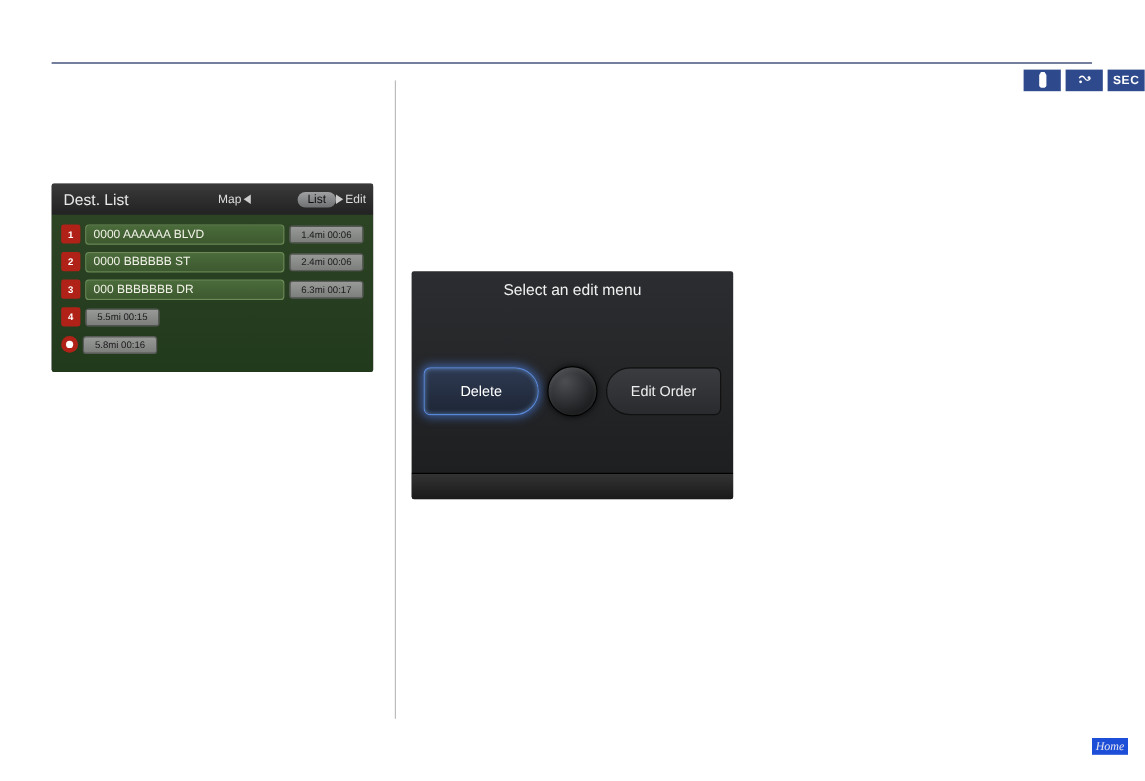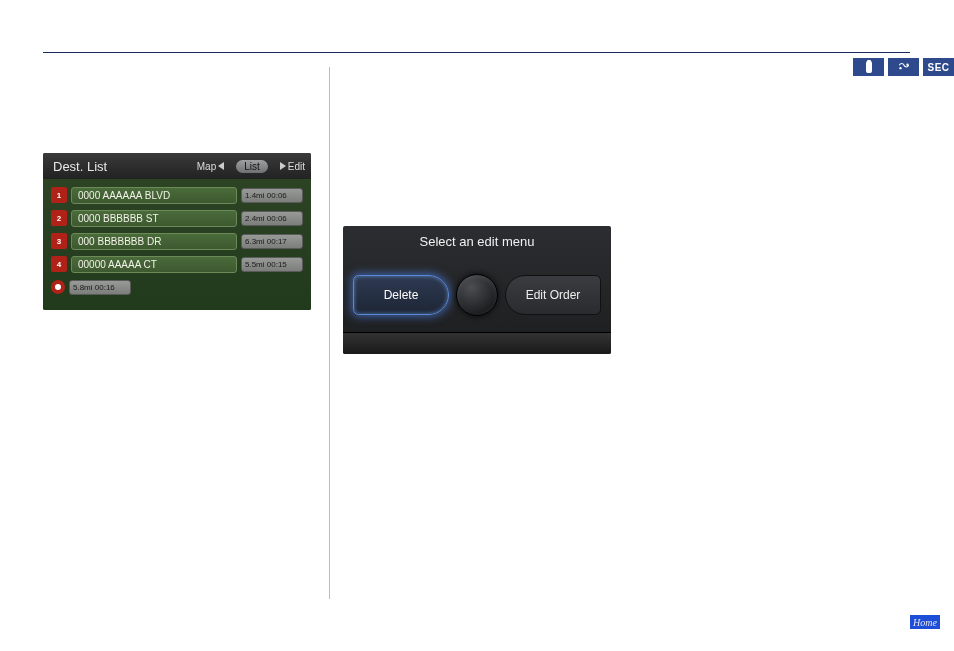--- a/index.html
+++ b/index.html
@@ -125,35 +125,36 @@
     background: linear-gradient(#3a3a3a,#222);
     padding: 0 6px 0 10px;
     color: #e8e8e8;
     font-size: 12px;
   }
   .shot1-title { flex: 0 0 auto; font-size: 13px; }
   .shot1-spacer { flex: 1; }
   .shot1-nav {
     display: flex;
     align-items: center;
-    gap: 12px;
+    gap: 0;
     font-size: 10px;
   }
   .nav-item {
     display: flex;
     align-items: center;
     gap: 2px;
     color: #ddd;
   }
   .nav-pill {
     background: linear-gradient(#9ea0a2,#6e7072);
     color: #111;
     padding: 1px 8px;
     border-radius: 8px;
     font-size: 10px;
+    margin-left: 39px;
   }
   .tri {
     width: 0; height: 0;
     border-top: 4px solid transparent;
     border-bottom: 4px solid transparent;
   }
   .tri.left { border-right: 6px solid #ccc; }
   .tri.right { border-left: 6px solid #ccc; }
 
   .shot1-body {
@@ -208,31 +209,31 @@
     overflow: hidden;
   }
   .dest-meta {
     width: 62px;
     background: linear-gradient(#989a98,#7c7e7c);
     border: 1px solid #5a5a5a;
     border-radius: 3px;
     color: #1a1a1a;
     font-size: 8px;
     padding: 2px 3px;
-    text-align: left;
+    text-align: center;
     white-space: nowrap;
   }
 
   
   .shot2 {
     position: absolute;
     top: 226px;
     left: 343px;
     width: 268px;
-    height: 128px;
+    height: 190px;
     background: linear-gradient(#2b2d30 0%, #262729 40%, #1c1d1f 100%);
     border-radius: 2px;
     overflow: hidden;
     display: flex;
     flex-direction: column;
   }
   .shot2-title {
     color: #f0f0f0;
     text-align: center;
     font-size: 13px;
@@ -338,21 +339,20 @@
       <div class="dest-name">0000 BBBBBB ST</div>
       <div class="dest-meta">2.4mi 00:06</div>
     </div>
     <div class="dest-row">
       <div class="dest-badge red">3</div>
       <div class="dest-name">000 BBBBBBB DR</div>
       <div class="dest-meta">6.3mi 00:17</div>
     </div>
     <div class="dest-row">
       <div class="dest-badge red">4</div>
-      <div class="dest-name">00000 AAAAA CT</div>
       <div class="dest-meta">5.5mi 00:15</div>
     </div>
     <div class="dest-row">
       <div class="dest-badge final"></div>
       <div class="dest-meta">5.8mi 00:16</div>
     </div>
   </div>
 </div>
 
 <div class="shot2">

